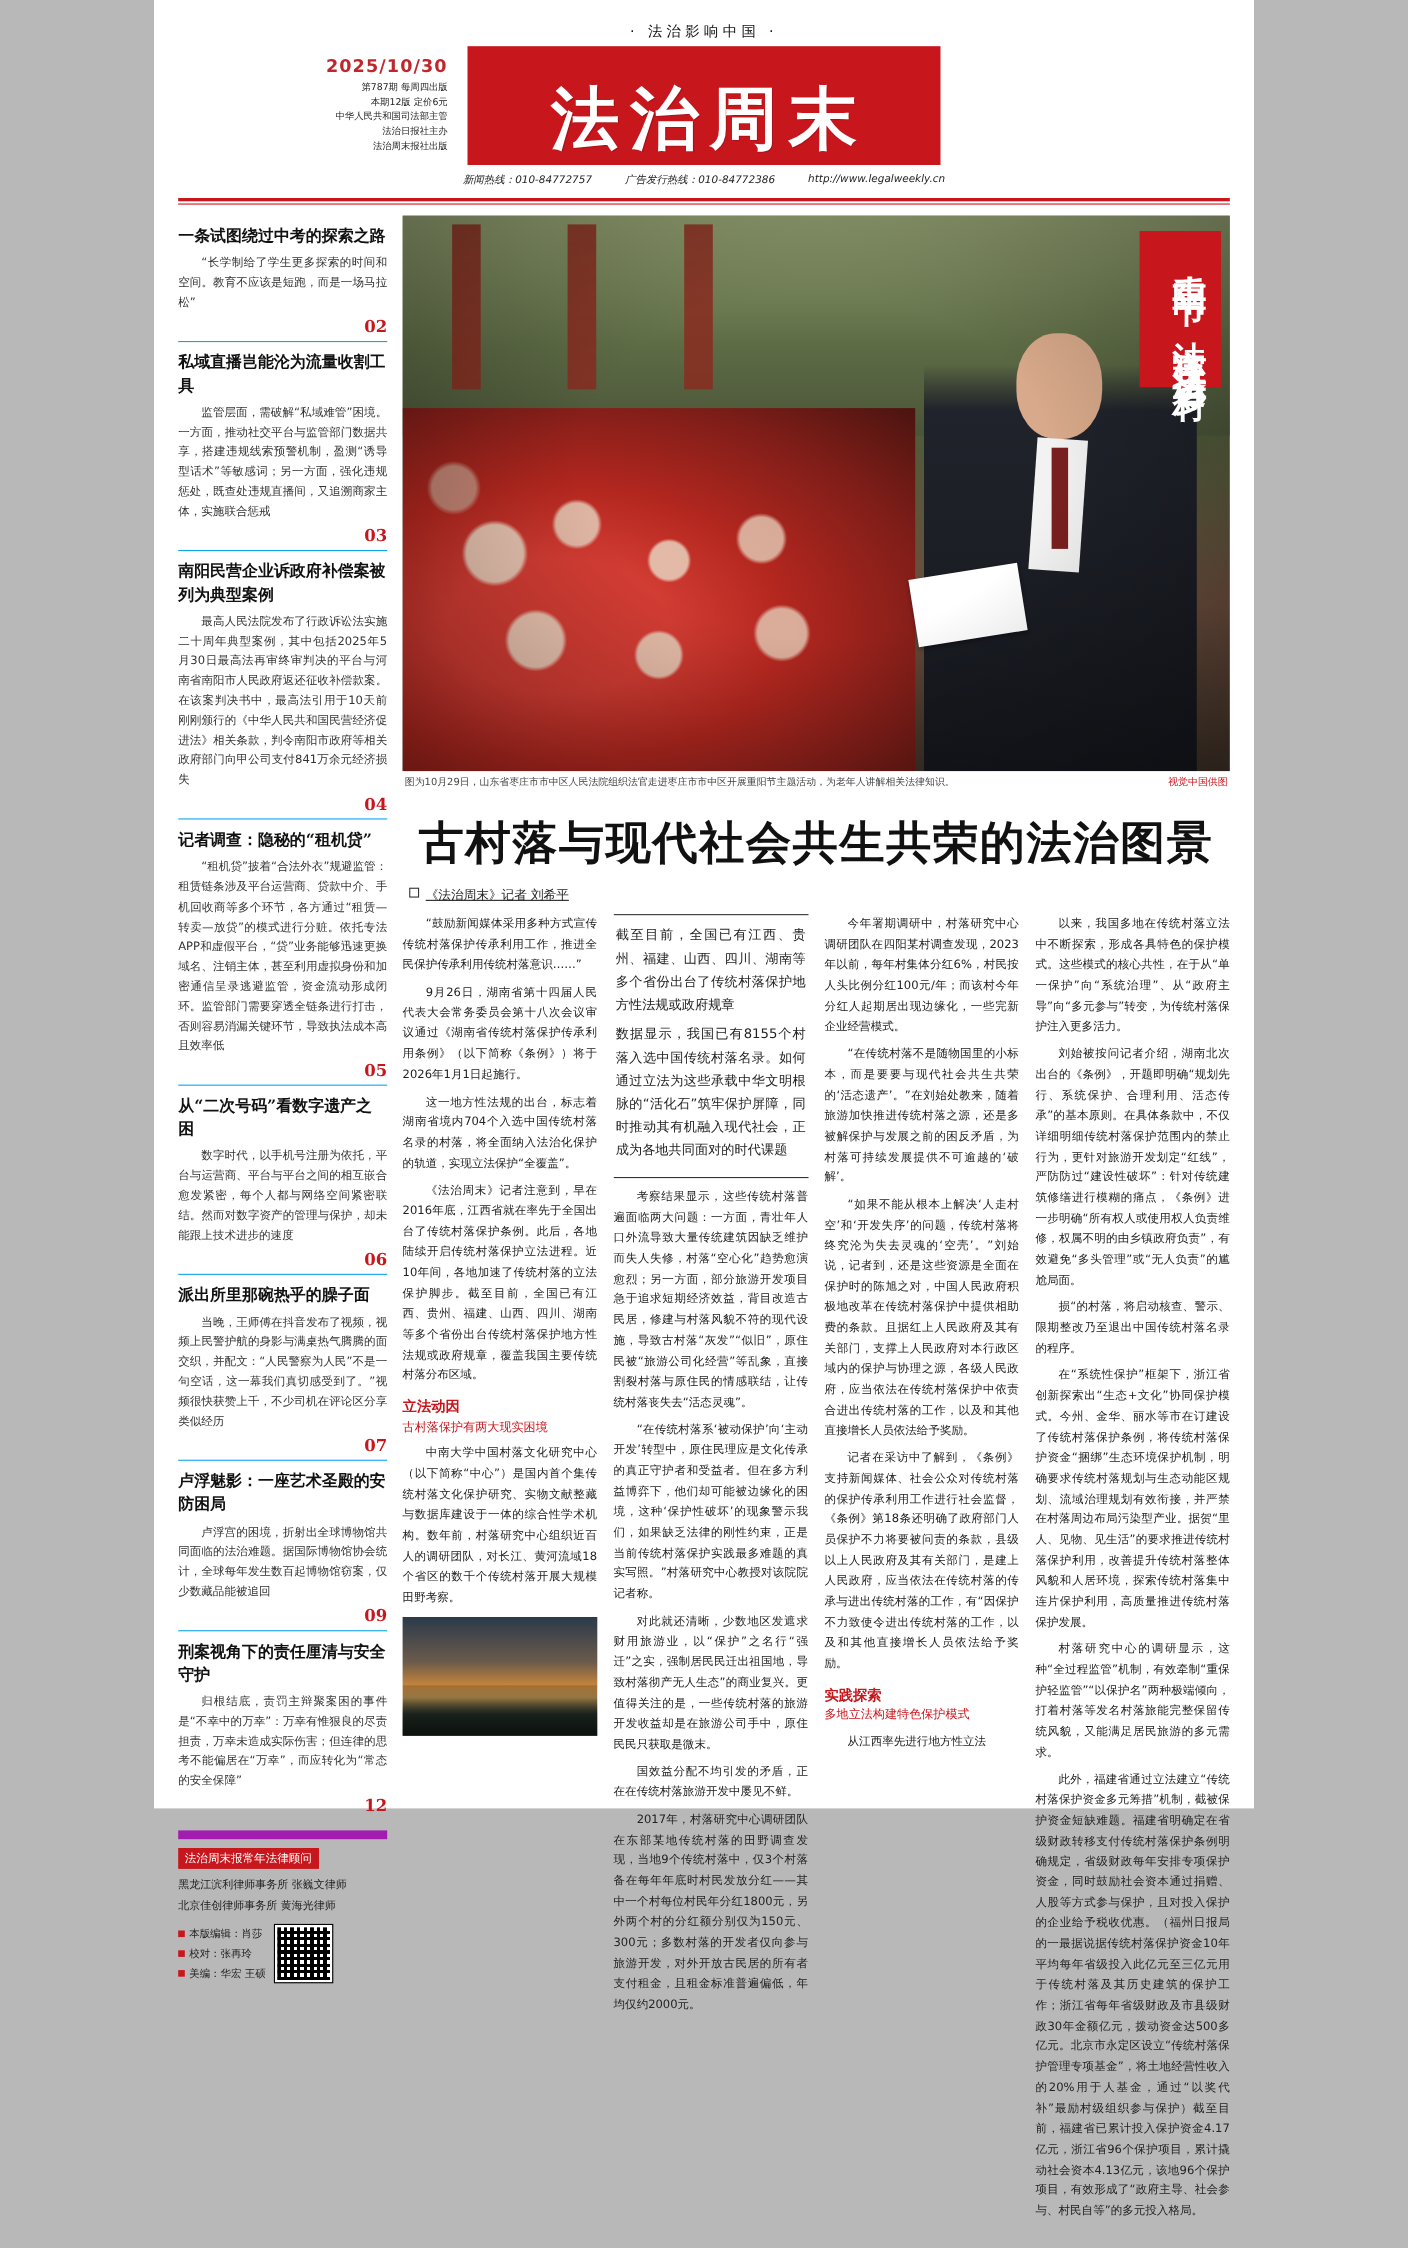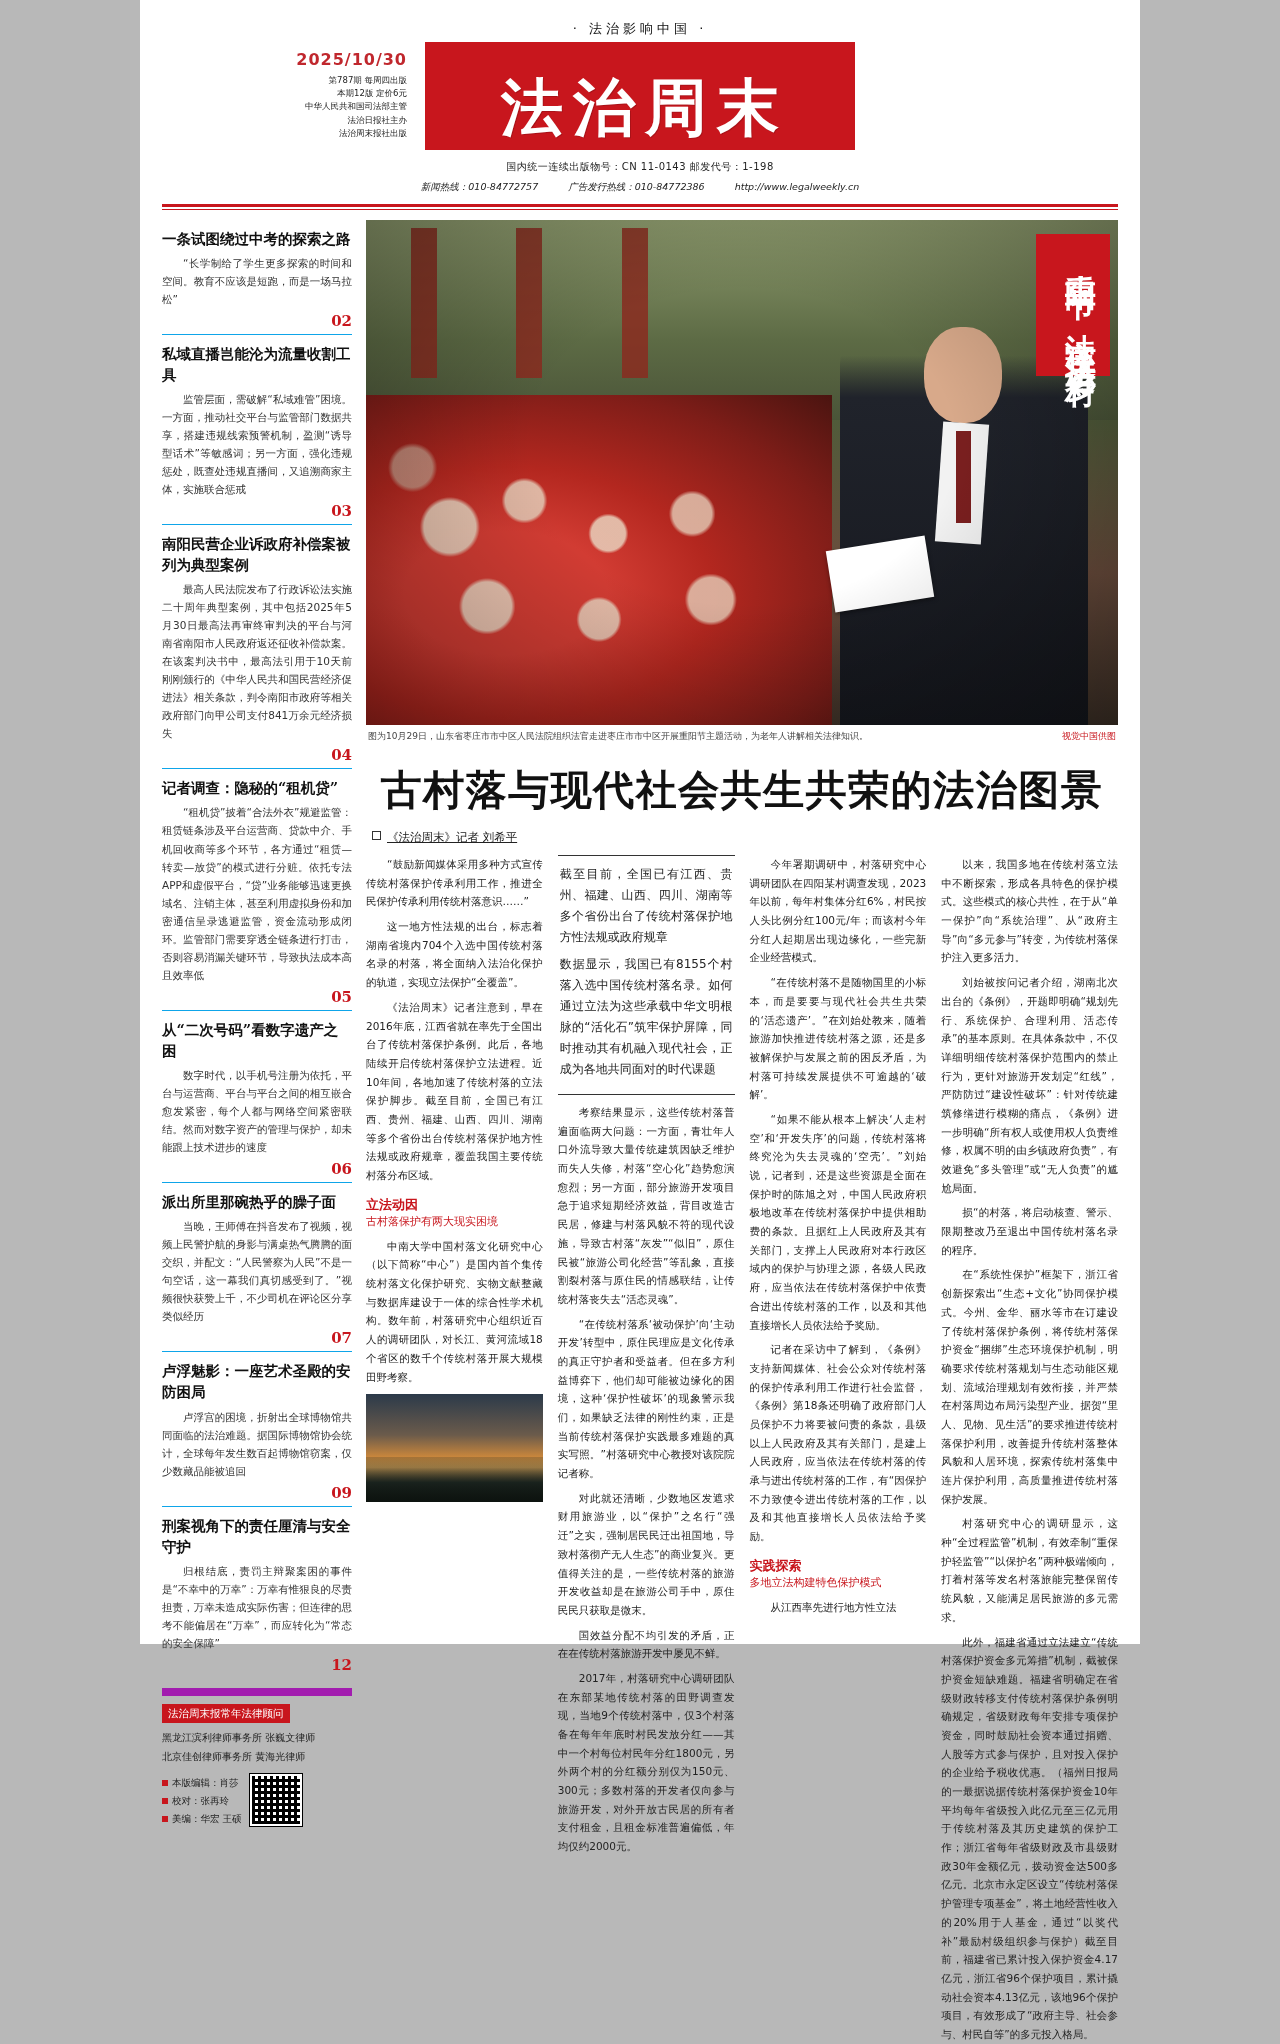--- a/index.html
+++ b/index.html
@@ -299,21 +299,20 @@
         <div class="line">本期12版 定价6元</div>
         <div class="line">中华人民共和国司法部主管</div>
         <div class="line">法治日报社主办</div>
         <div class="line">法治周末报社出版</div>
       </div>
       <div class="logo-box">
         <div class="logo-text">法治周末</div>
       </div>
       <div class="mast-right"></div>
     </div>
-    <div class="issn-row">国内统一连续出版物号：CN 11-0143    邮发代号：1-198</div>
     <div class="hot-row">
       <span>新闻热线：010-84772757</span>
       <span>广告发行热线：010-84772386</span>
       <span>http://www.legalweekly.cn</span>
     </div>
   </div>
   <div class="rule-red"></div>
   <div class="rule-thin"></div>
 
   <div class="body-wrap">
@@ -410,20 +409,21 @@
 
       <div class="headline">古村落与现代社会共生共荣的法治图景</div>
       <div class="byline">
         <span class="sq"></span><span>《法治周末》记者  刘希平</span>
       </div>
 
       <div class="article">
 
         <div class="acol">
           <p>“鼓励新闻媒体采用多种方式宣传传统村落保护传承利用工作，推进全民保护传承利用传统村落意识……”</p>
+          <p>9月26日，湖南省第十四届人民代表大会常务委员会第十八次会议审议通过《湖南省传统村落保护传承利用条例》（以下简称《条例》）将于2026年1月1日起施行。</p>
           <p>这一地方性法规的出台，标志着湖南省境内704个入选中国传统村落名录的村落，将全面纳入法治化保护的轨道，实现立法保护“全覆盖”。</p>
           <p>《法治周末》记者注意到，早在2016年底，江西省就在率先于全国出台了传统村落保护条例。此后，各地陆续开启传统村落保护立法进程。近10年间，各地加速了传统村落的立法保护脚步。截至目前，全国已有江西、贵州、福建、山西、四川、湖南等多个省份出台传统村落保护地方性法规或政府规章，覆盖我国主要传统村落分布区域。</p>
           <div class="sub-red">
             <span>立法动因</span>
             <span class="small">古村落保护有两大现实困境</span>
           </div>
           <p>中南大学中国村落文化研究中心（以下简称“中心”）是国内首个集传统村落文化保护研究、实物文献整藏与数据库建设于一体的综合性学术机构。数年前，村落研究中心组织近百人的调研团队，对长江、黄河流域18个省区的数千个传统村落开展大规模田野考察。</p>
           <div class="sunset"></div>
         </div>
 

